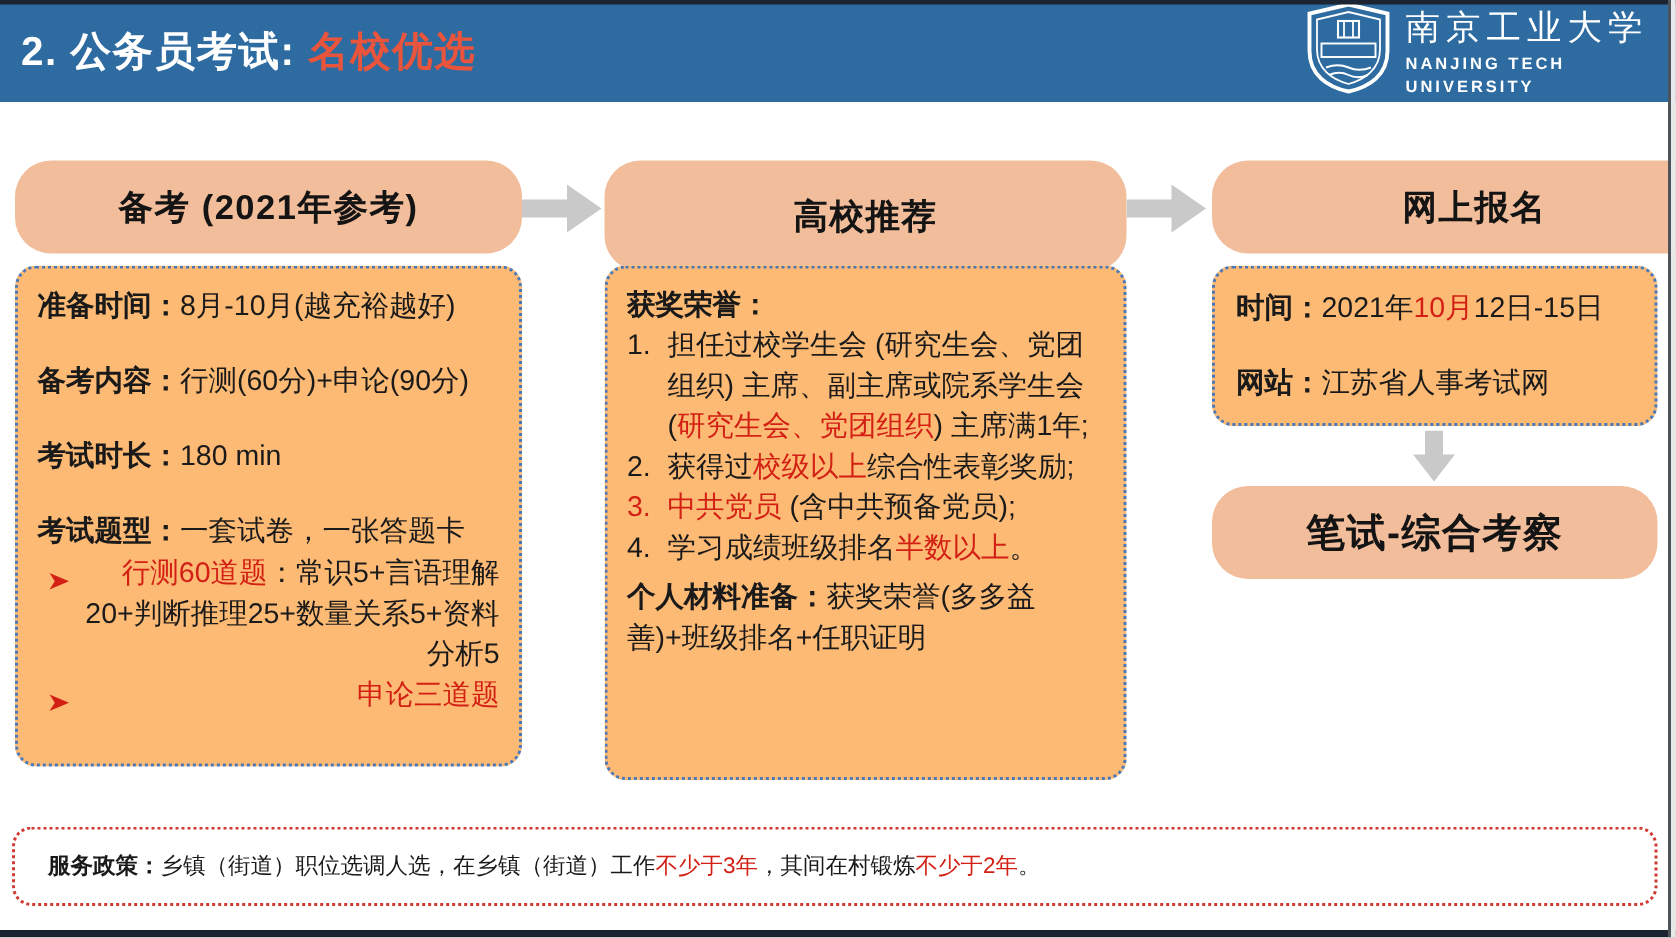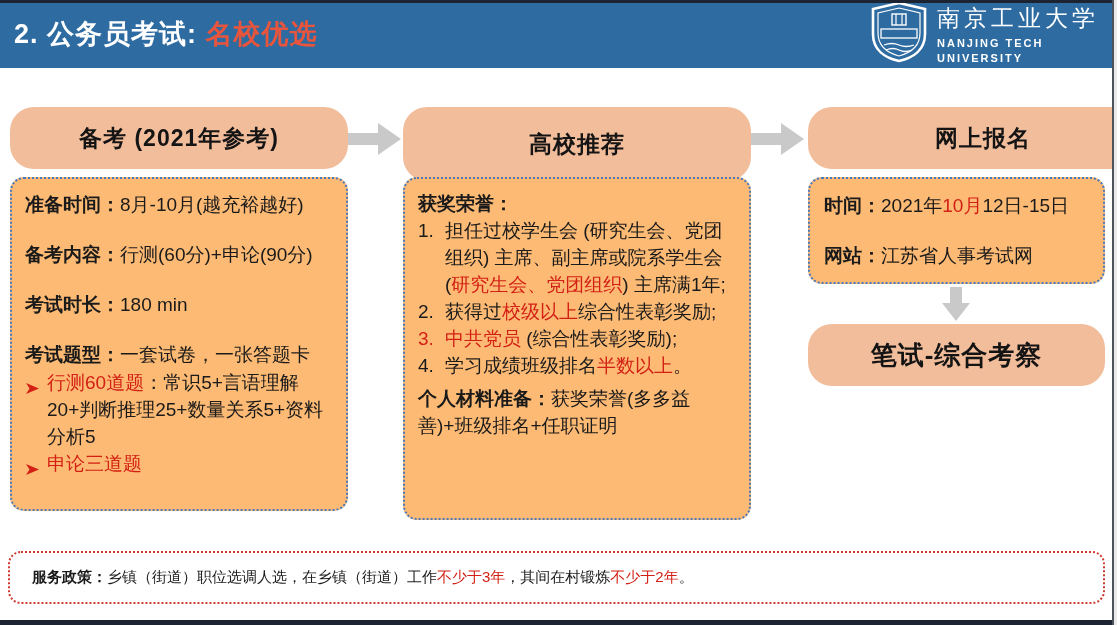--- a/index.html
+++ b/index.html
@@ -45,21 +45,21 @@
   .box4 { left:808px; top:394px; width:297px; height:117px; padding:13px 14px; }
   .arrow  { position:absolute; }
   .arrow1 { left:348px; top:122px; }
   .arrow2 { left:751px; top:122px; }
   .darrow { left:941px; top:287px; }
   
   .run.b  { font-weight:700; }
   .run.r  { color:#d32015; }
   .line-gap { margin-bottom:23px; }
   .line-sm  { margin-bottom:1px; }
-  .bullet { display:flex; align-items:flex-start; }
+  .bullet { display:flex; align-items:flex-start;text-align:right; }
   .bullet .bicon { flex:0 0 22px; padding-top:6px; }
   .bullet .btxt  { flex:1; }
   .olist { }
   .oitem { display:flex; align-items:flex-start; }
   .oitem .num { flex:0 0 27px; }
   .oitem .num.r { color:#d32015; }
   .oitem .itxt { flex:1; }
   .materials { margin-top:6px; }
   .cond-title { font-weight:700; }
   
@@ -152,21 +152,21 @@
       <div class="oitem">
         <span class="num">1.</span>
         <span class="itxt"><span class="run ">担任过校学生会 (研究生会、党团组织) 主席、副主席或院系学生会 (</span><span class="run r">研究生会、党团组织</span><span class="run ">) 主席满1年;</span></span>
       </div>
       <div class="oitem">
         <span class="num">2.</span>
         <span class="itxt"><span class="run ">获得过</span><span class="run r">校级以上</span><span class="run ">综合性表彰奖励;</span></span>
       </div>
       <div class="oitem">
         <span class="num r">3.</span>
-        <span class="itxt"><span class="run r">中共党员</span><span class="run "> (综合性表彰奖励);</span></span>
+        <span class="itxt"><span class="run r">中共党员</span><span class="run "> (含中共预备党员);</span></span>
       </div>
       <div class="oitem">
         <span class="num">4.</span>
         <span class="itxt"><span class="run ">学习成绩班级排名</span><span class="run r">半数以上</span><span class="run ">。</span></span>
       </div>
     </div>
     <div class="materials"><span class="run b">个人材料准备：</span><span class="run ">获奖荣誉(多多益善)+班级排名+任职证明</span></div>
   </div>
 
   <div class="dashed box3">

